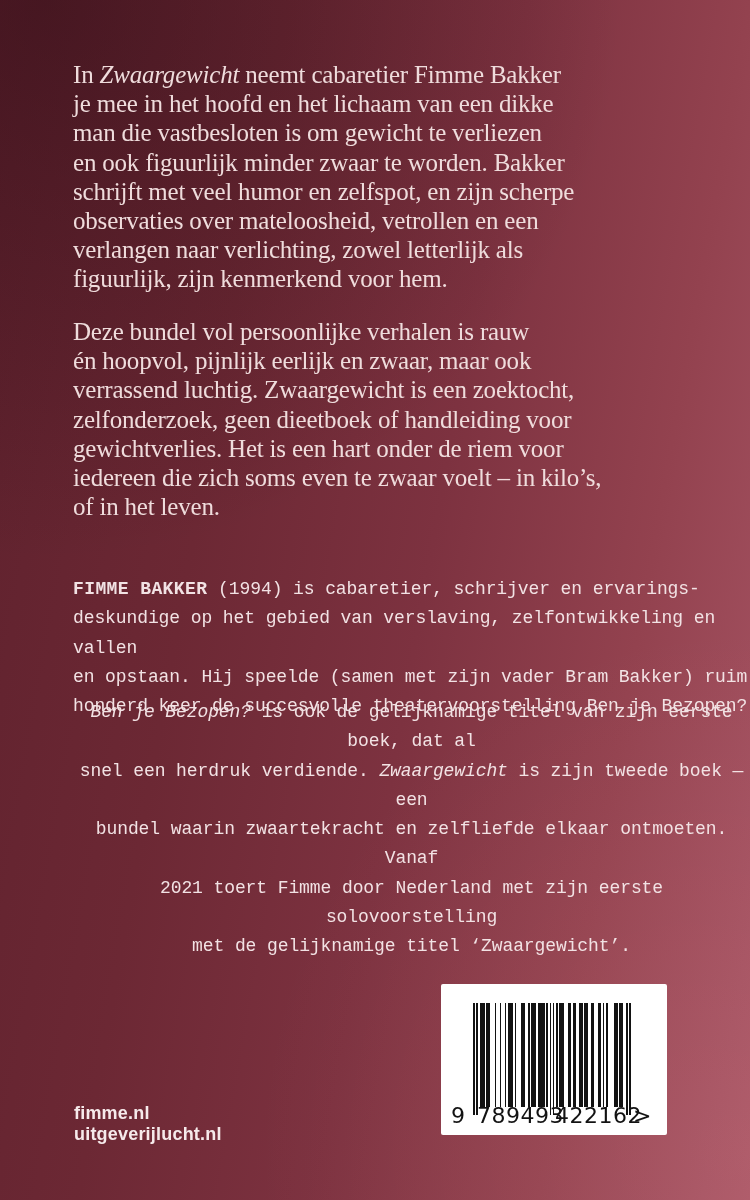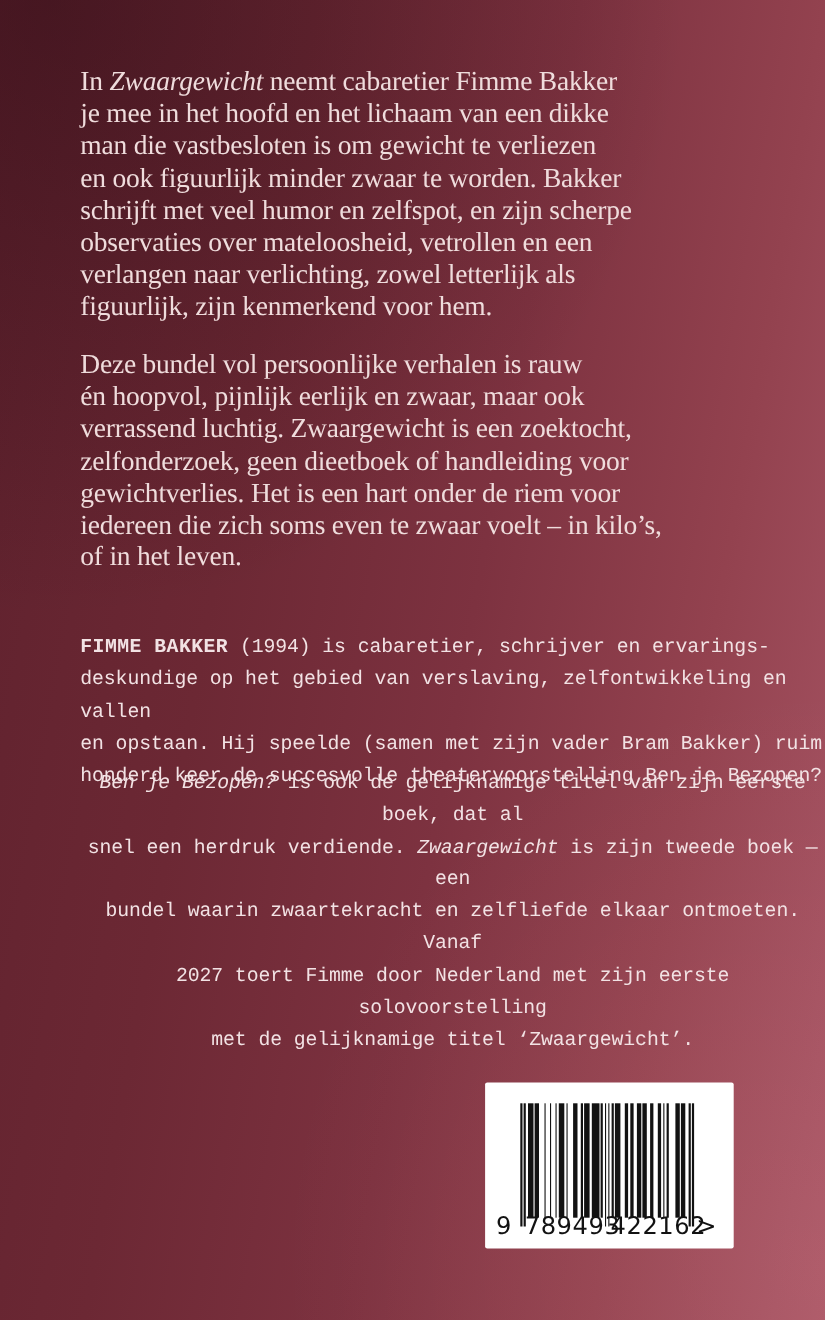--- a/index.html
+++ b/index.html
@@ -109,23 +109,27 @@
 figuurlijk, zijn kenmerkend voor hem.</span></div>
 
   <div class="para sans" id="p3"><span class="b">FIMME BAKKER</span><span> (1994) is cabaretier, schrijver en ervarings-
 deskundige op het gebied van verslaving, zelfontwikkeling en vallen
 en opstaan. Hij speelde (samen met zijn vader Bram Bakker) ruim
 honderd keer de succesvolle theatervoorstelling Ben je Bezopen?</span></div>
 
   <div class="para sans" id="p4"><span class="it">Ben je Bezopen?</span><span> is ook de gelijknamige titel van zijn eerste boek, dat al
 snel een herdruk verdiende. </span><span class="it">Zwaargewicht</span><span> is zijn tweede boek — een
 bundel waarin zwaartekracht en zelfliefde elkaar ontmoeten. Vanaf
-2027 toert Fimme door Nederland met zijn eerste solovoorstelling
+2021 toert Fimme door Nederland met zijn eerste solovoorstelling
 met de gelijknamige titel ‘Zwaargewicht’.</span></div>
 
+  <div class="footer">
+    <div>fimme.nl</div>
+    <div>uitgeverijlucht.nl</div>
+  </div>
 
   <div class="barcode-box">
     <div class="bars" id="bars">
         <div class="bar guard" style="left: 0px; width: 1.66px;"></div>
         <div class="bar guard" style="left: 3.33px; width: 1.66px;"></div>
         <div class="bar" style="left: 6.65px; width: 4.99px;"></div>
         <div class="bar" style="left: 13.31px; width: 3.33px;"></div>
         <div class="bar" style="left: 21.62px; width: 1.66px;"></div>
         <div class="bar" style="left: 26.61px; width: 1.66px;"></div>
         <div class="bar" style="left: 31.6px; width: 1.66px;"></div>

